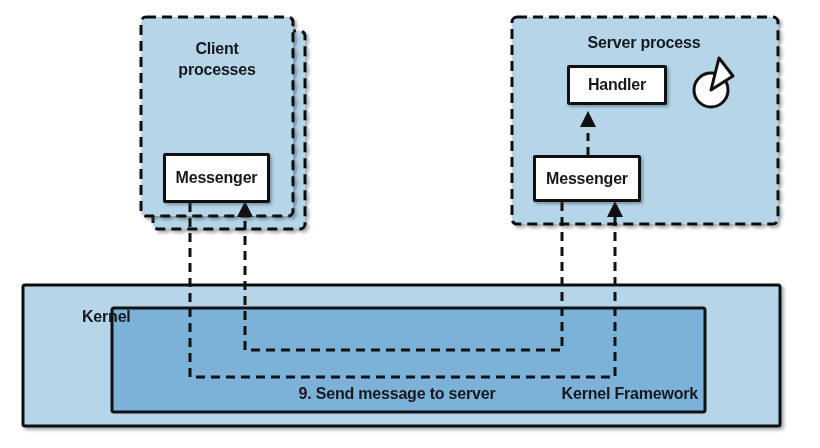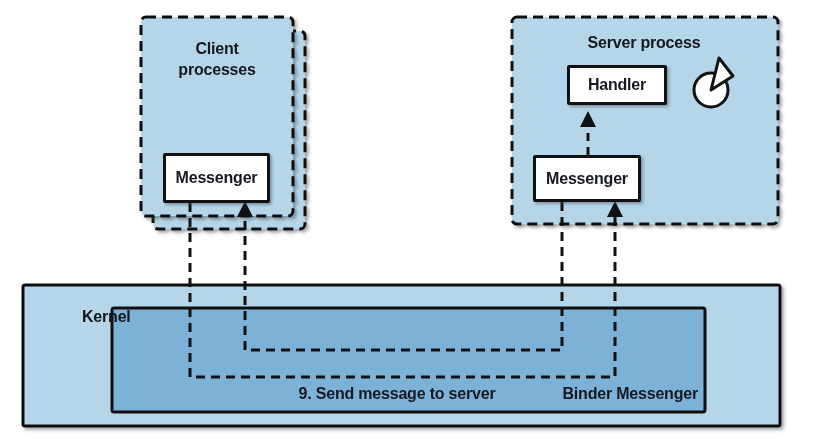--- a/index.html
+++ b/index.html
@@ -73,15 +73,15 @@
   </div>
 
   <div class="node" style="left:533px;top:155px;width:108px;height:47px;">
     <span>Messenger</span>
   </div>
 
   <div class="label" style="left:40px;top:308px;margin-left:42px;">Kernel</div>
 
   <div class="label center" style="left:277px;top:385px;width:240px;">9. Send message to server</div>
 
-  <div class="label right" style="left:490px;top:385px;width:208px;">Binder Messenger</div>
+  <div class="label right" style="left:490px;top:385px;width:208px;">Kernel Framework</div>
 
 </div>
 
 </body></html>

